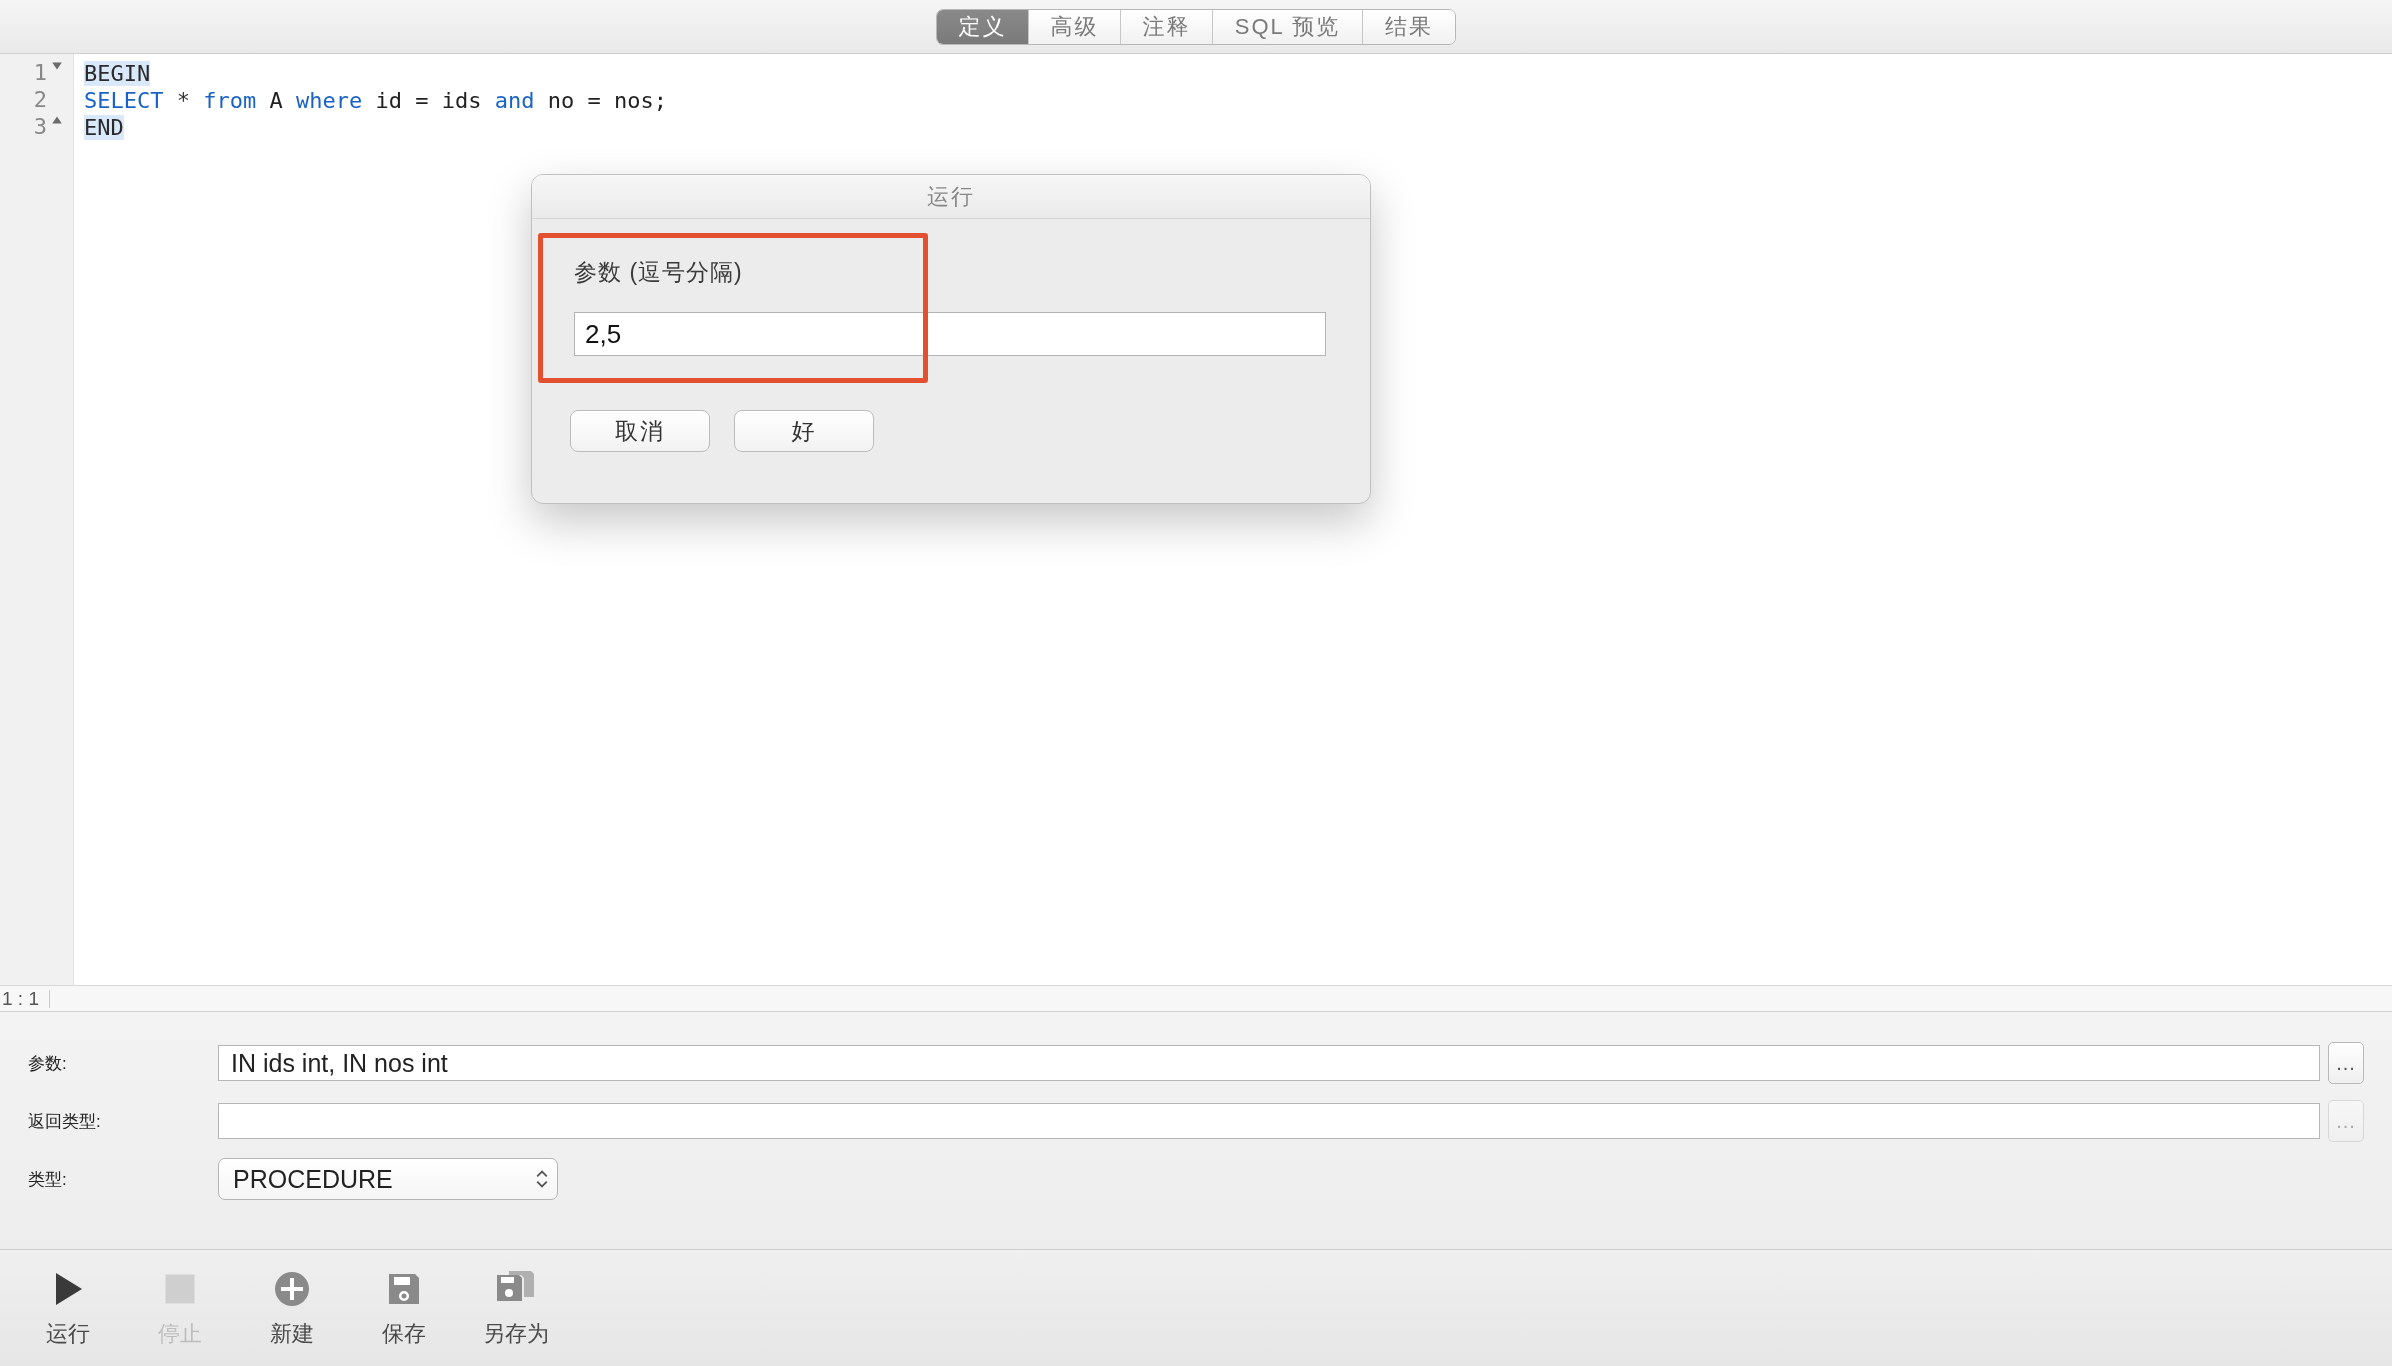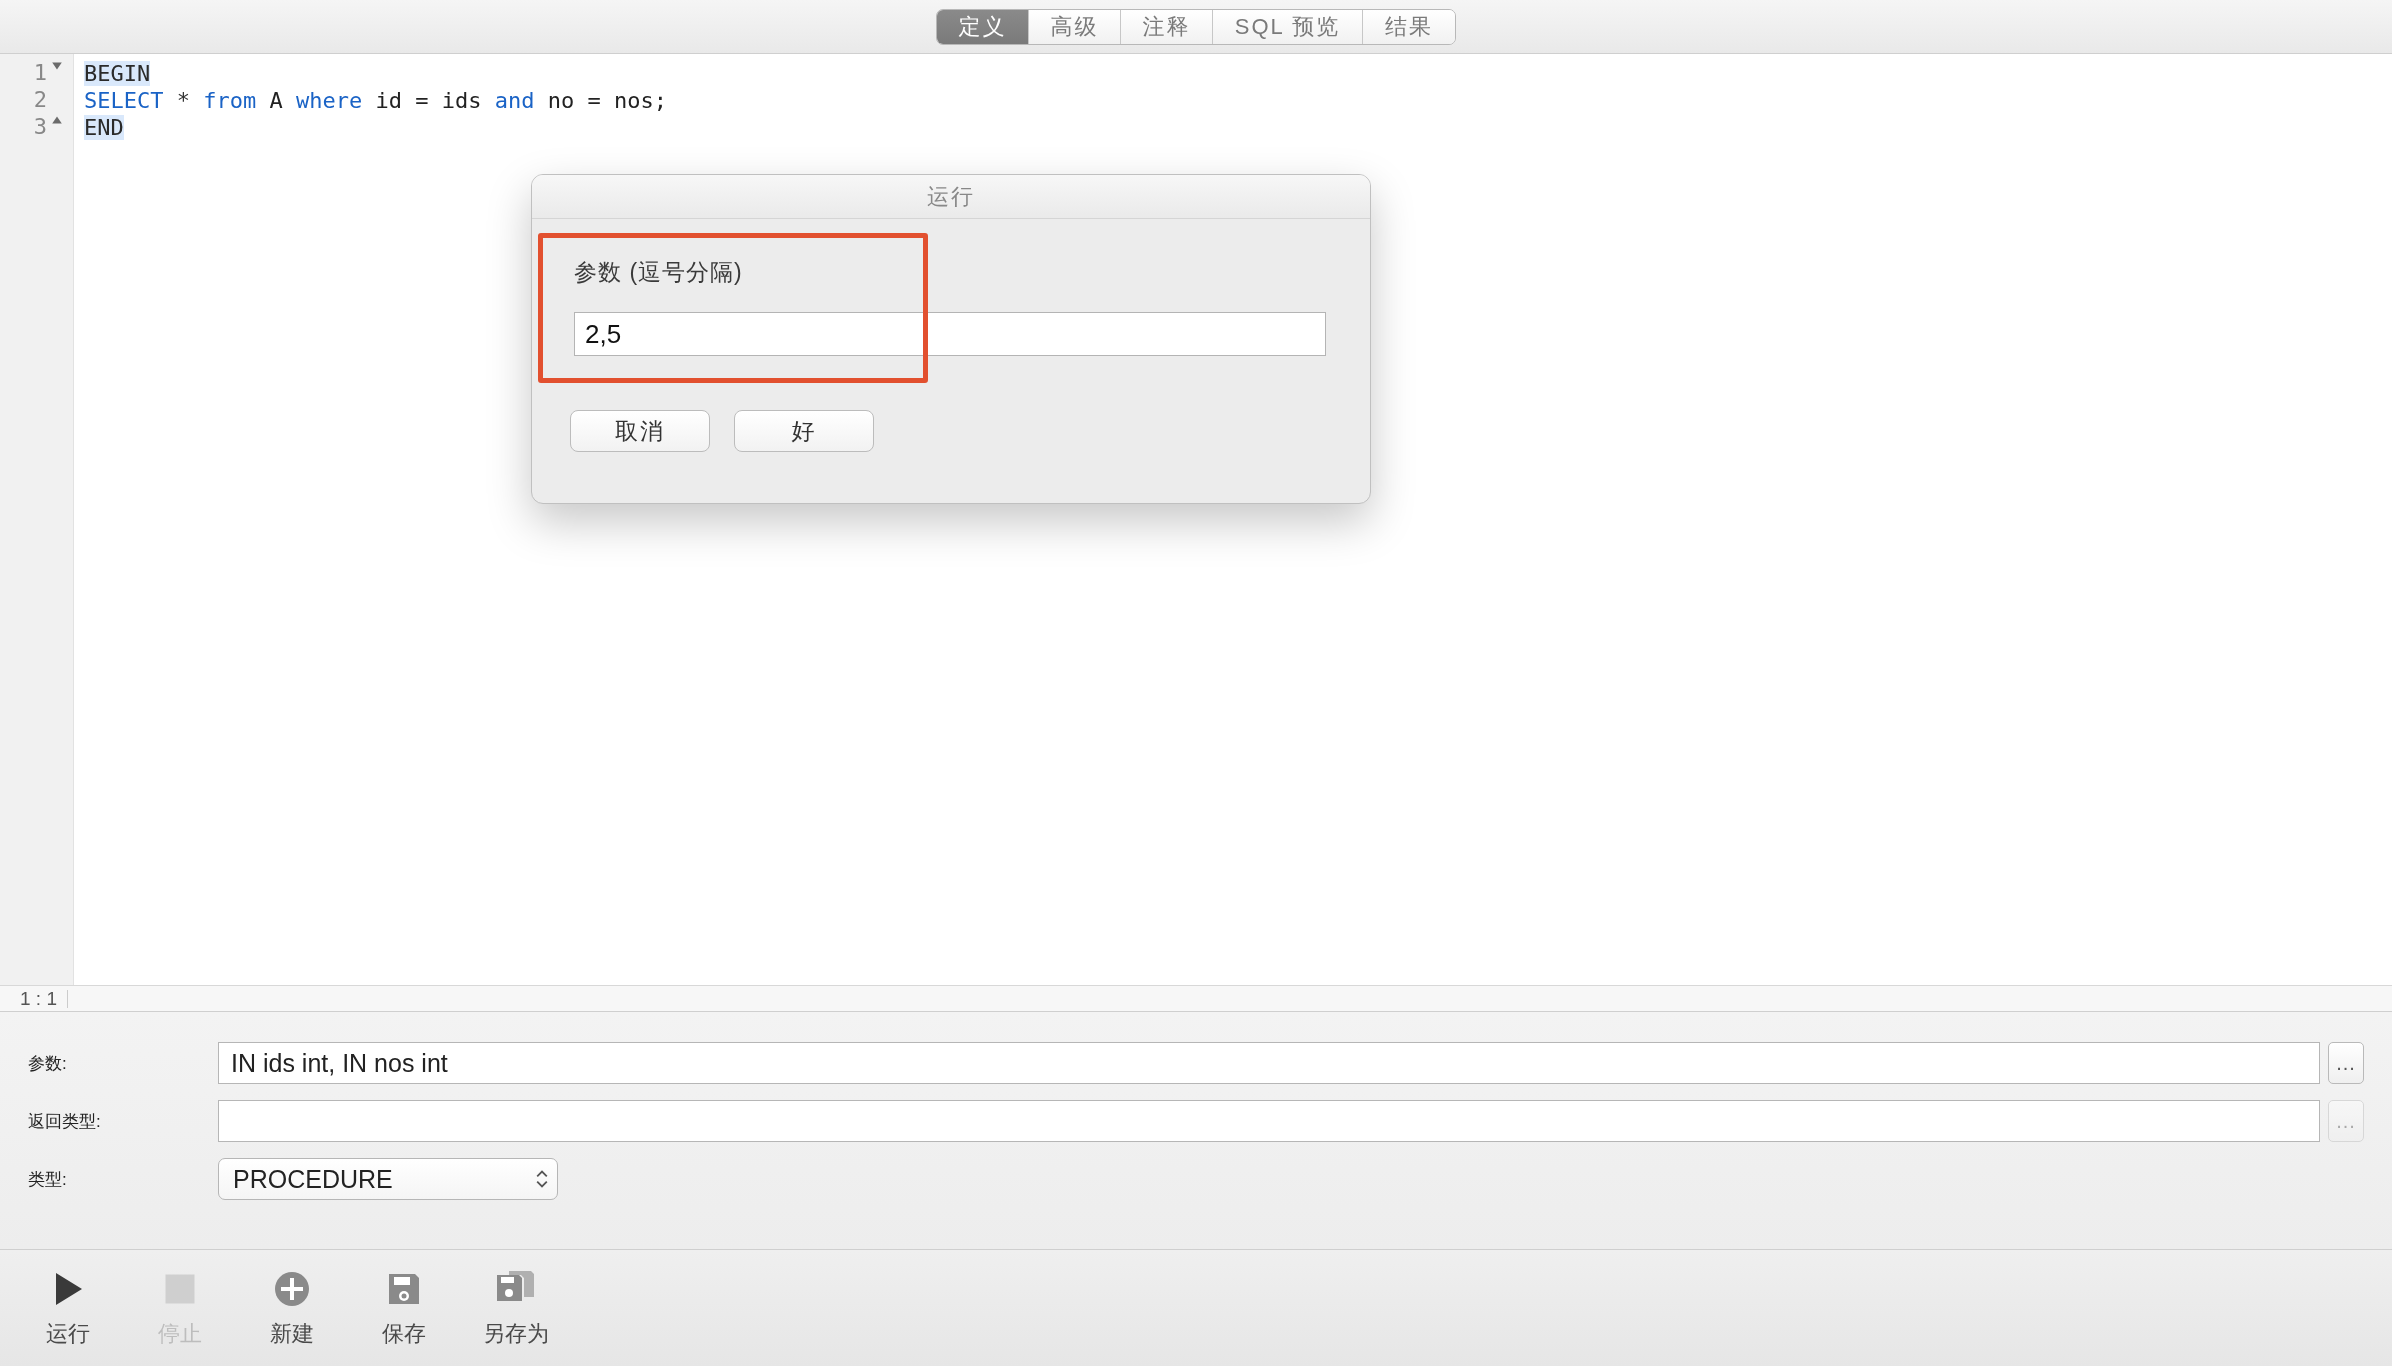--- a/index.html
+++ b/index.html
@@ -41,34 +41,34 @@
     .hl-begin { background:#d9e8fb; }
     .kw-blue { color:#1a63c6; }
     .kw-func { color:#2a2a2a; }
     .kw-ident{ color:#222; }
     .kw-eq   { color:#222; }
 
     
     .status-strip {
       height:26px; background:#f7f7f7; border-top:1px solid #d8d8d8;
       display:flex; align-items:center; font-size:19px; color:#555;
-      padding-left:20px;
+      padding-left:2px;
     }
     .status-strip .divider { width:1px; height:18px; background:#ccc; margin:0 10px; }
 
     
     .form-panel {
       height:238px; background:linear-gradient(#f3f3f3,#ededed);
       border-top:1px solid #cfcfcf;
       padding:22px 28px 10px 28px;
     }
     .form-row { display:flex; align-items:center; height:58px; }
     .form-label { width:190px; text-align:left; padding-right:12px; font-size:17px; color:#222; }
     .form-input {
-      flex:1; height:42px; border:1px solid #b6b6b6; background:#fff;
+      flex:1; height:36px; border:1px solid #b6b6b6; background:#fff;
       font-size:25px; padding:2px 12px; color:#222;
     }
     .ellipsis-btn {
       width:36px; height:42px; margin-left:8px; border:1px solid #b9b9b9;
       background:linear-gradient(#fff,#efefef); border-radius:5px;
       display:flex; align-items:center; justify-content:center;
       font-size:20px; color:#555; letter-spacing:1px;
     }
     .ellipsis-btn.disabled { opacity:0.45; }
     .select-wrap { position:relative; }

